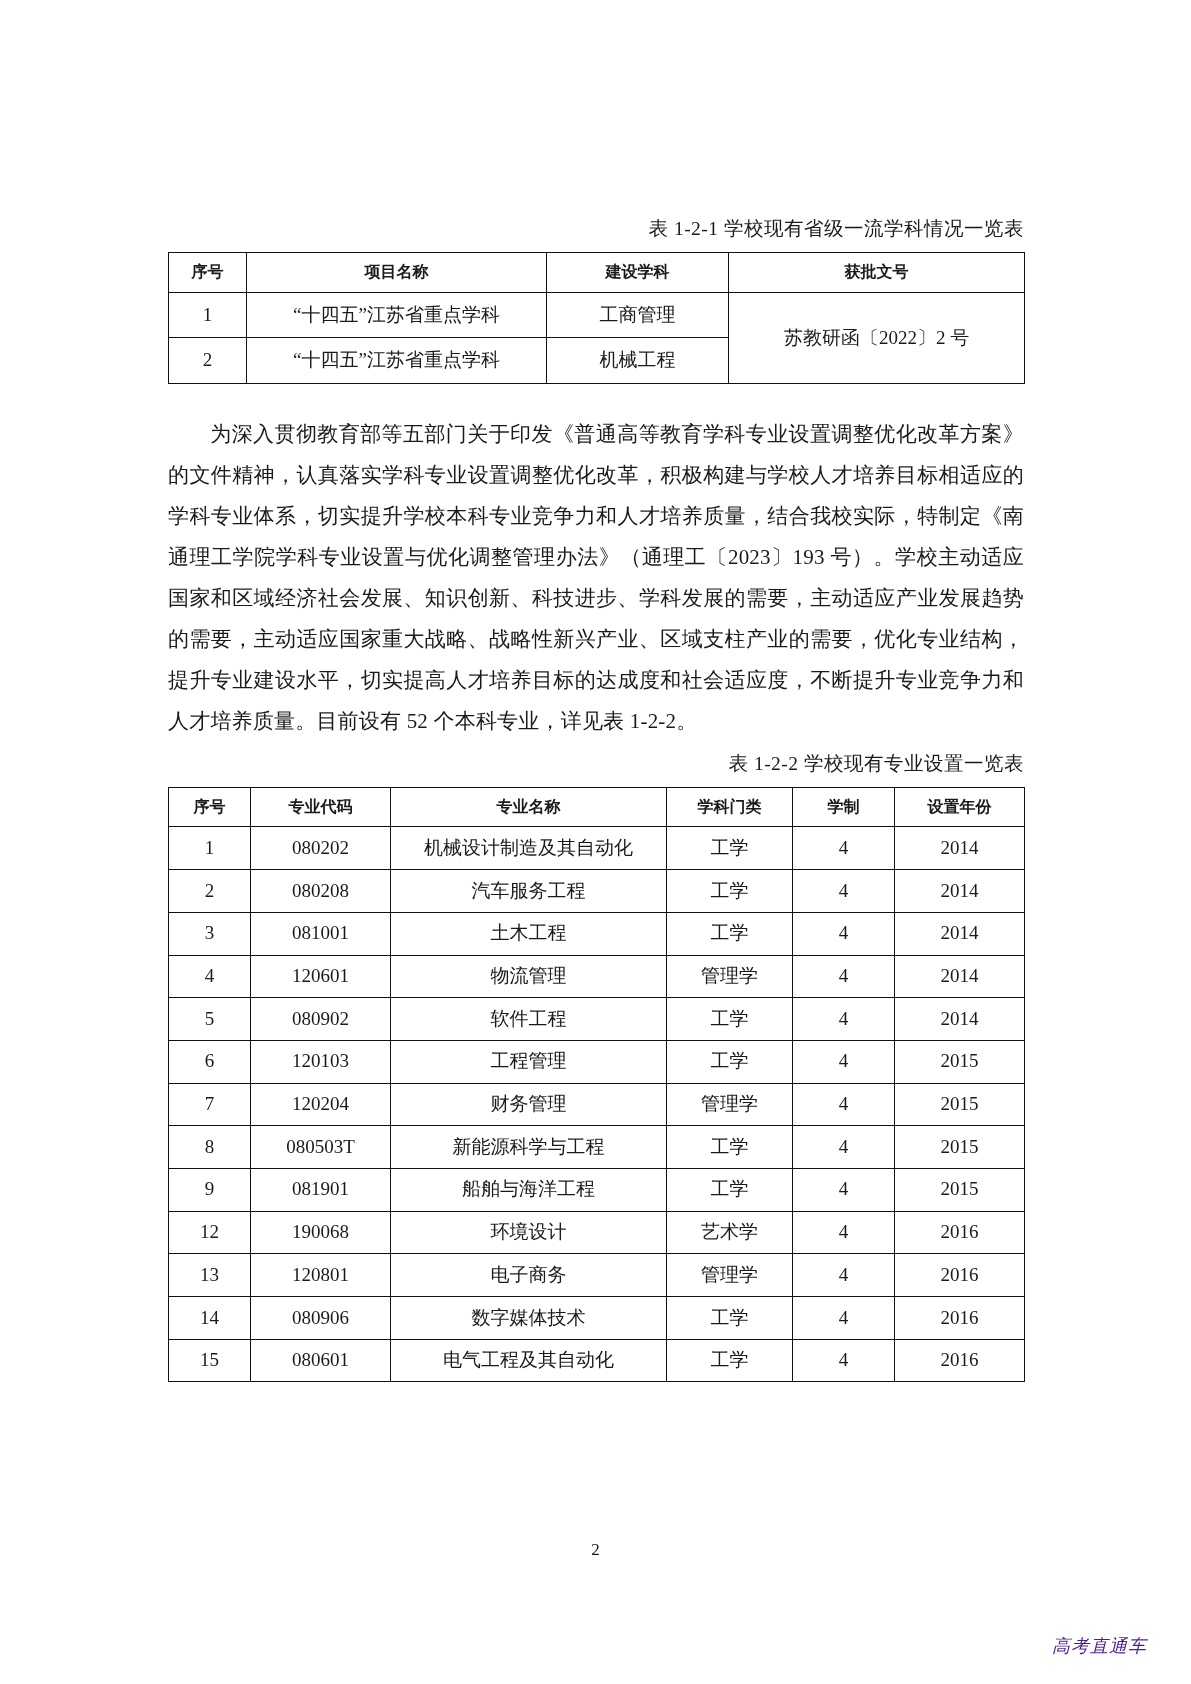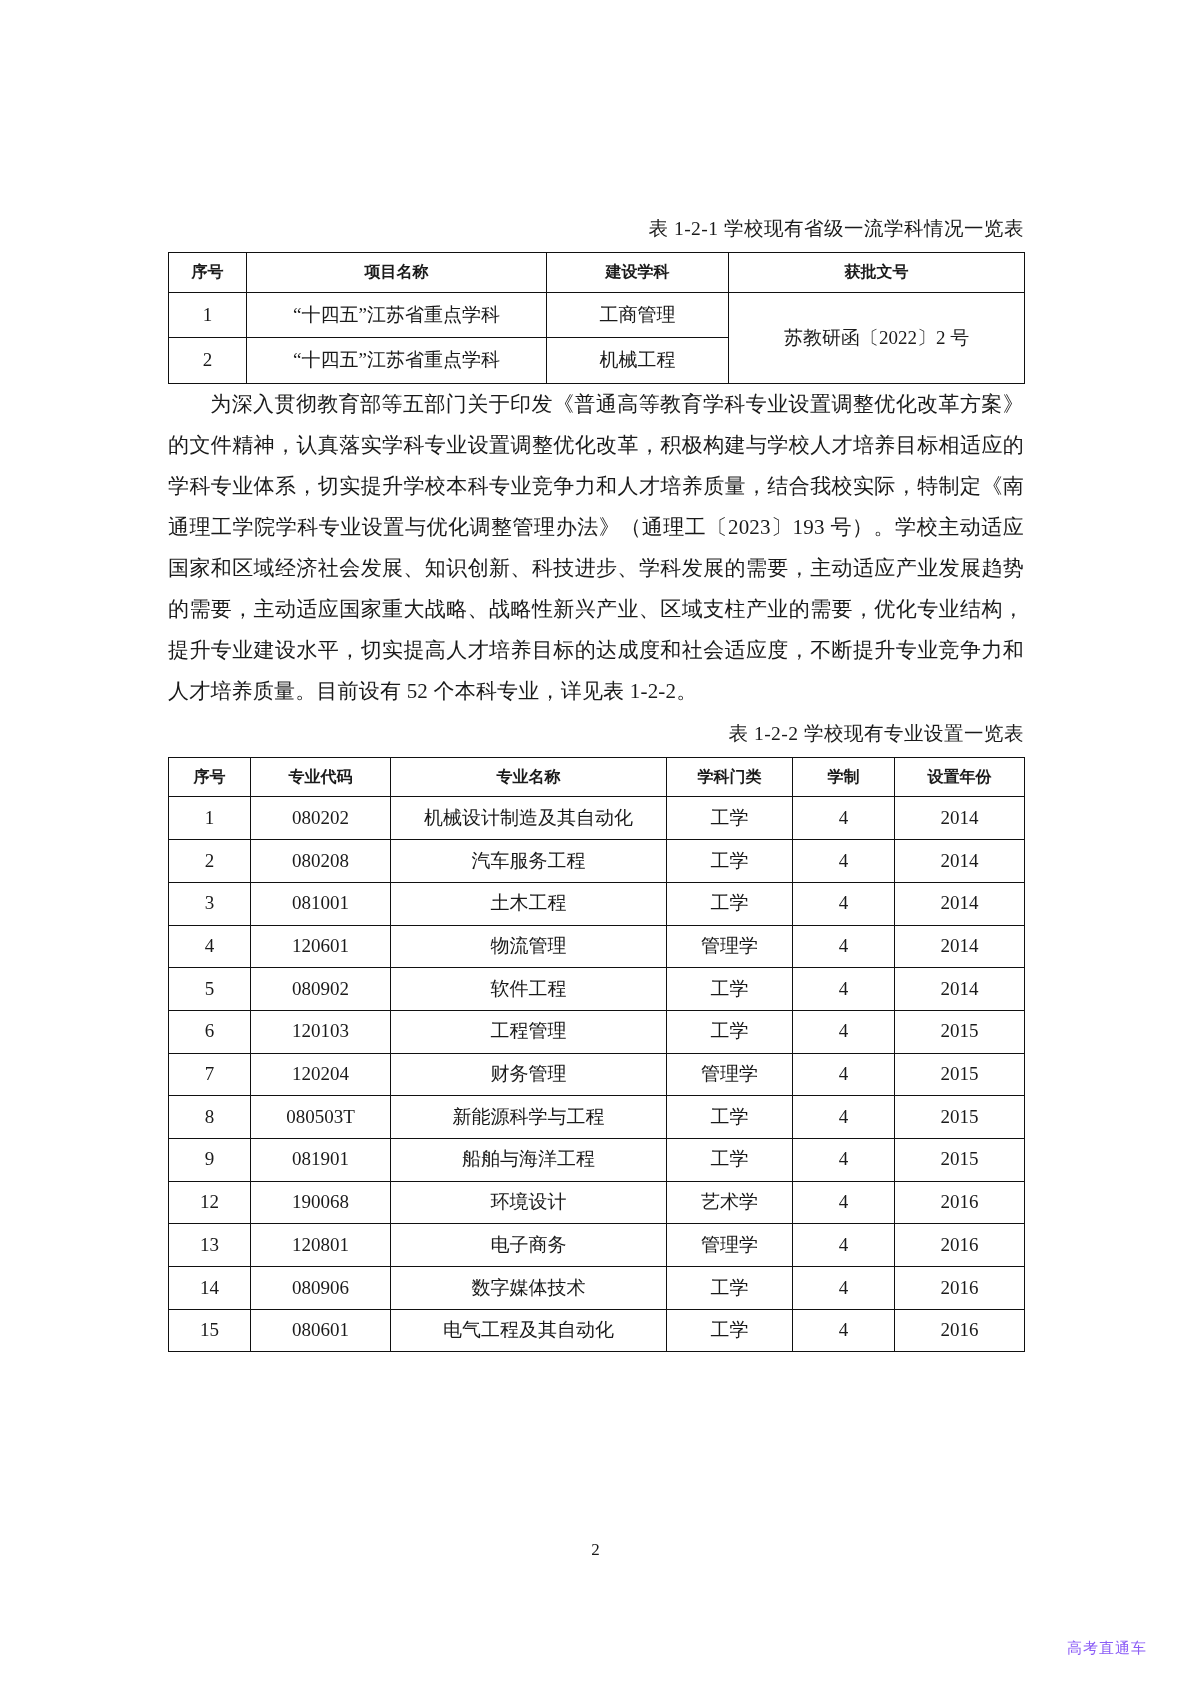--- a/index.html
+++ b/index.html
@@ -61,21 +61,21 @@
   #table1 col.c2 { width: 182px; }
   #table1 col.c3 { width: 296px; }
 
   #table1 td { padding: 10px 2px; }
 
   .para {
     font-size: 21px;
     line-height: 1.95;
     text-align: justify;
     text-justify: inter-ideograph;
-    margin: 0 0 8px 0;
+    margin: 30px 0 8px 0;
     letter-spacing: 0.2px;
   }
   .para .indent { display: inline-block; width: 42px; }
 
   
   #table2wrap { margin-top: 6px; }
   #table2 col.d0 { width: 82px; }
   #table2 col.d1 { width: 140px; }
   #table2 col.d2 { width: 276px; }
   #table2 col.d3 { width: 126px; }
@@ -89,24 +89,25 @@
     left: 0;
     top: 1540px;
     width: 1191px;
     text-align: center;
     font-size: 17px;
   }
   .watermark {
     position: absolute;
     right: 44px;
     bottom: 26px;
-    font-size: 15px;
-    color: #8b5cf6;
+    font-size: 18px;
+    color: #4c1d95;
     font-family: "Liberation Sans", sans-serif;
     letter-spacing: 1px;
+    font-style: italic;
   }
 </style>
 </head>
 <body>
 
 <div class="page">
   <div class="content">
 
     <div class="table-caption">表 1-2-1 学校现有省级一流学科情况一览表</div>
 

